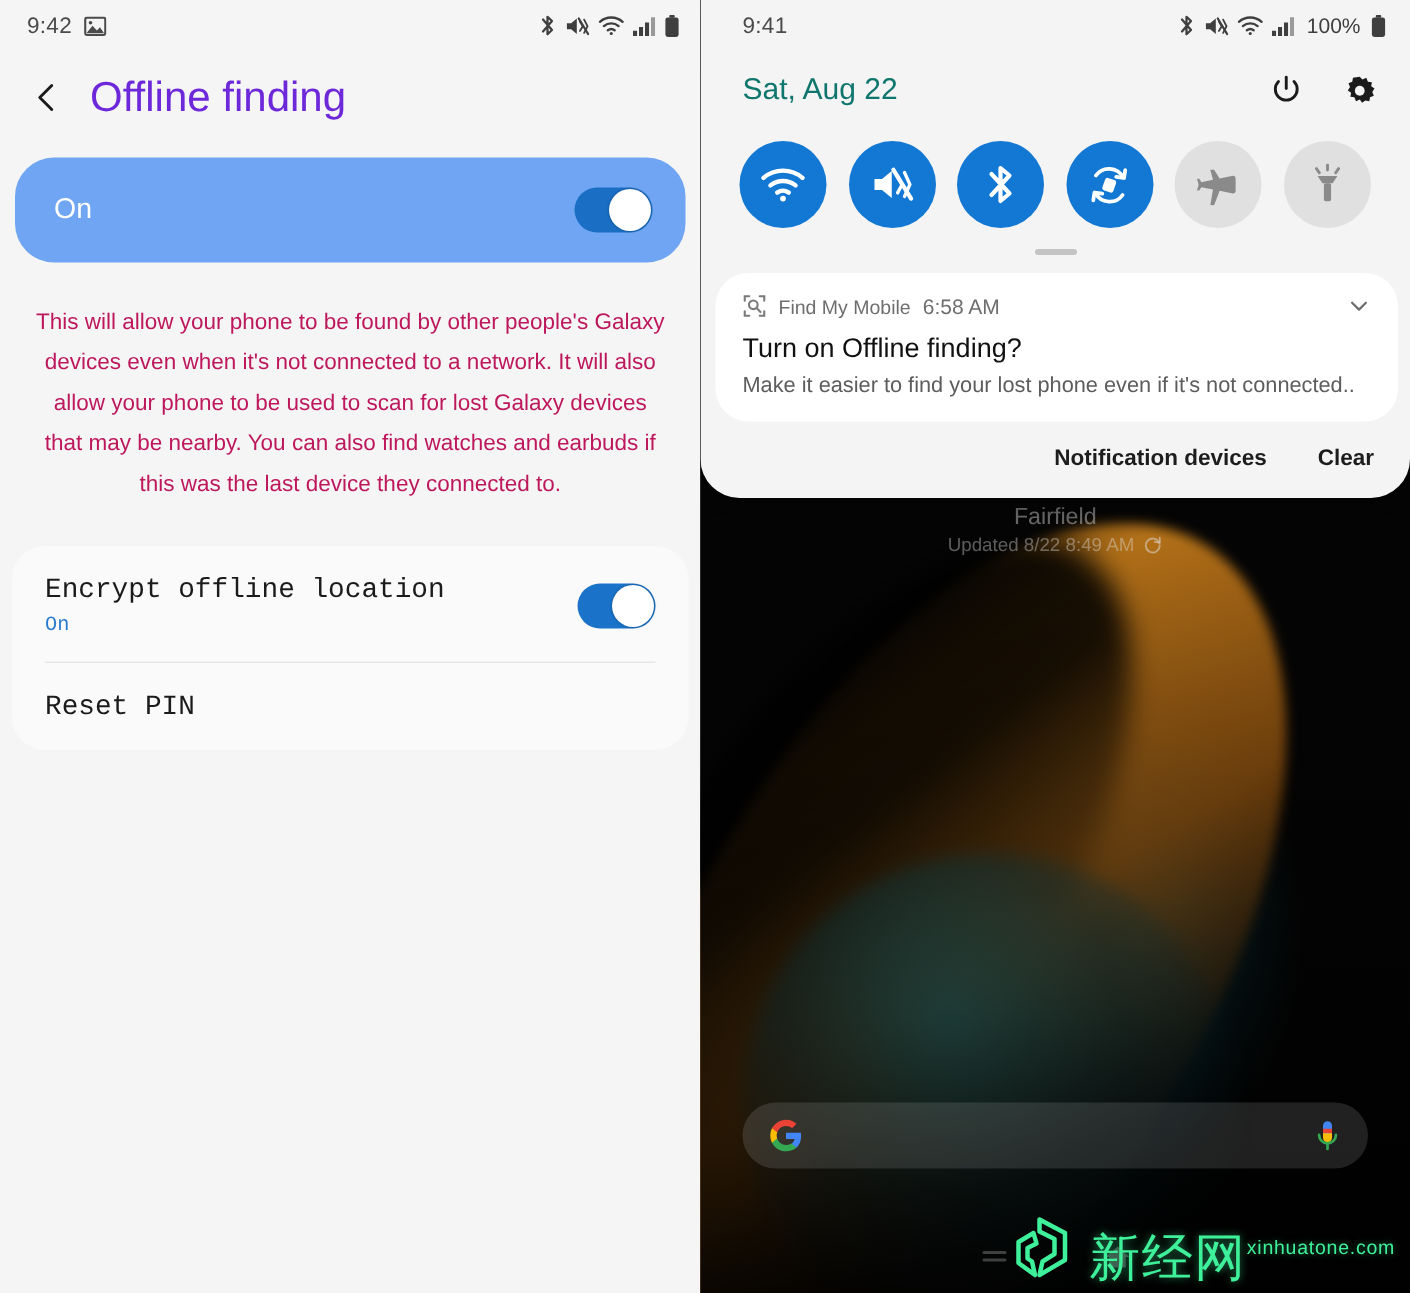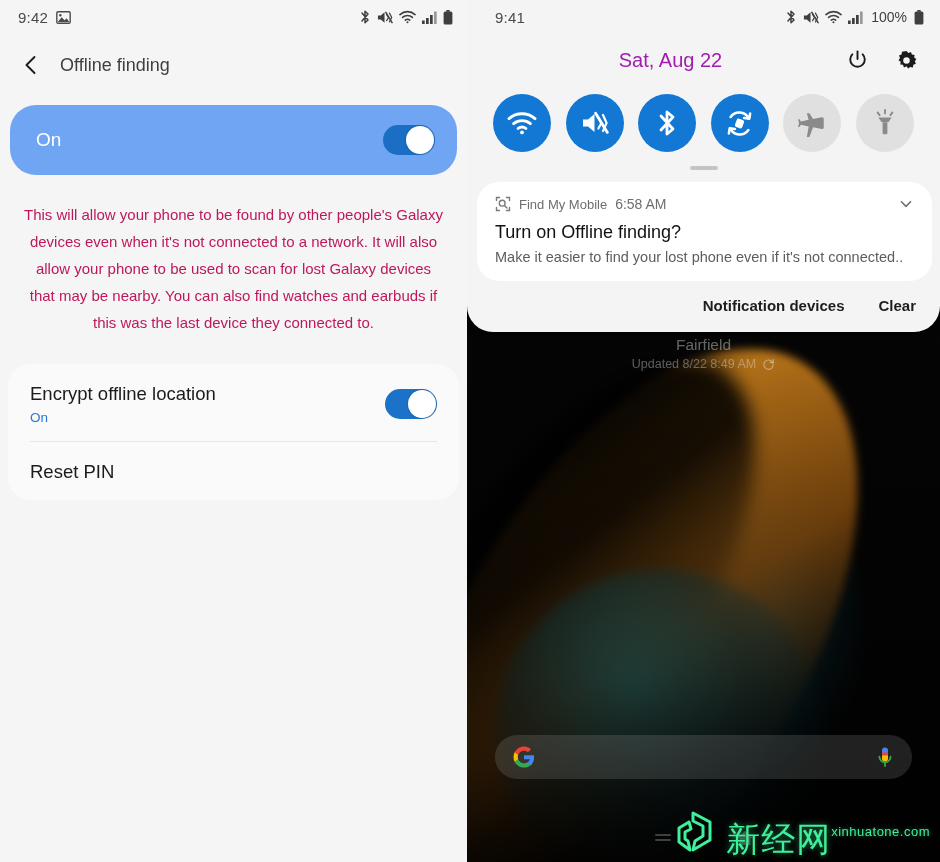--- a/index.html
+++ b/index.html
@@ -35,21 +35,21 @@
   .sb-icon { display: block; }
   .sb-pct { font-size: 14px; color: #3f3f3f; margin: 0 1px 0 2px; }
 
   .titlebar {
     height: 62px;
     display: flex; align-items: center;
     padding: 0 20px;
     gap: 18px;
   }
   .back-chevron { width: 22px; height: 22px; display: block; cursor: pointer; }
-  .page-title { font-size: 18px; color: #404040; font-weight: 400; }
+  .page-title { font-size: 28px; color: #6d28d9; font-weight: 400; }
 
   .master-toggle {
     margin: 9px 10px 0 10px;
     height: 70px;
     background: #6fa5f2;
     border-radius: 26px;
     display: flex; align-items: center;
     padding: 0 22px 0 26px;
     cursor: pointer;
   }
@@ -86,21 +86,21 @@
     margin: 28px 8px 0 8px;
     background: #fafafa;
     border-radius: 22px;
     overflow: hidden;
   }
   .row {
     display: flex; align-items: center;
     padding: 18px 22px 16px 22px;
     cursor: pointer;
   }
-  .row-texts { flex: 1; min-width: 0; }
+  .row-texts { flex: 1; min-width: 0; font-family: Liberation Mono, monospace; }
   .row-title { font-size: 18.5px; color: #1b1b1b; line-height: 24px; }
   .row-sub { font-size: 13.5px; margin-top: 4px; }
   .row-sub.blue { color: #2a7bd0; }
   .row-sub.grey { color: #8b8b8b; }
   .divider { height: 1px; background: #e6e6e6; margin: 0 22px; }
 
   
   .right-panel {
     position: relative;
     width: 473px; height: 862px;
@@ -177,21 +177,21 @@
     height: 34px;
     display: flex; align-items: center;
     padding: 0 16px 0 28px;
     color: #4b4b4b;
   }
   .qp-header {
     height: 52px;
     display: flex; align-items: center;
     padding: 0 22px 0 28px;
   }
-  .qp-date { flex: 1; font-size: 20px; color: #a21caf; text-align: center; }
+  .qp-date { flex: 1; font-size: 20px; color: #0f766e; }
   .qp-hdr-icons { display: flex; align-items: center; gap: 26px; }
   .hdr-icon { cursor: pointer; display: block; }
 
   .qp-tiles {
     display: flex; align-items: center;
     justify-content: space-between;
     padding: 8px 26px 0 26px;
   }
   .tile {
     width: 58px; height: 58px;

